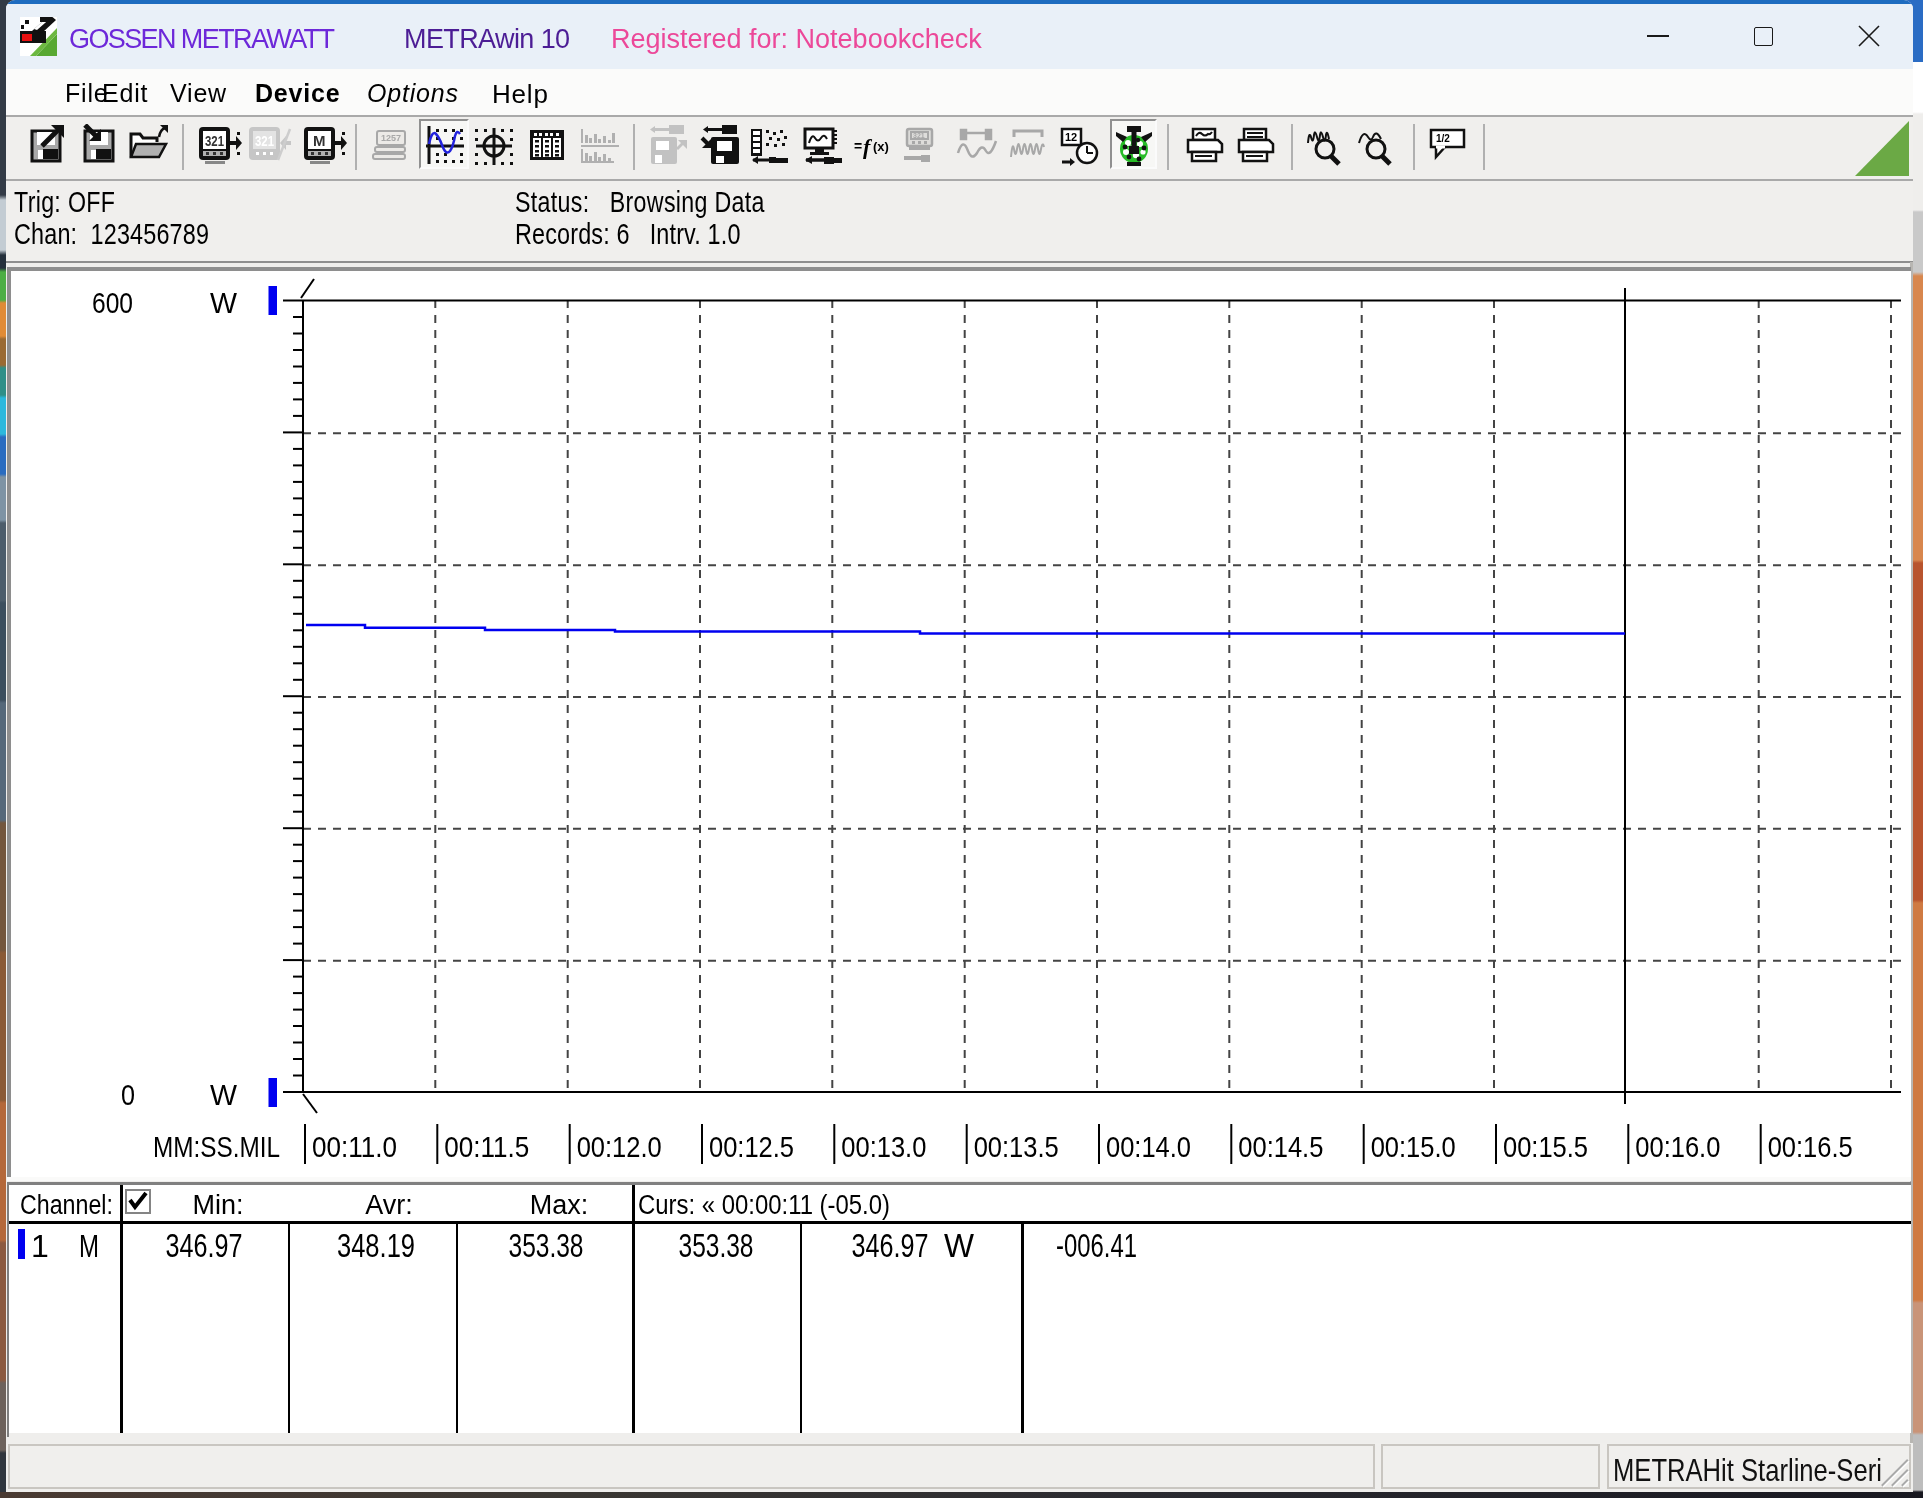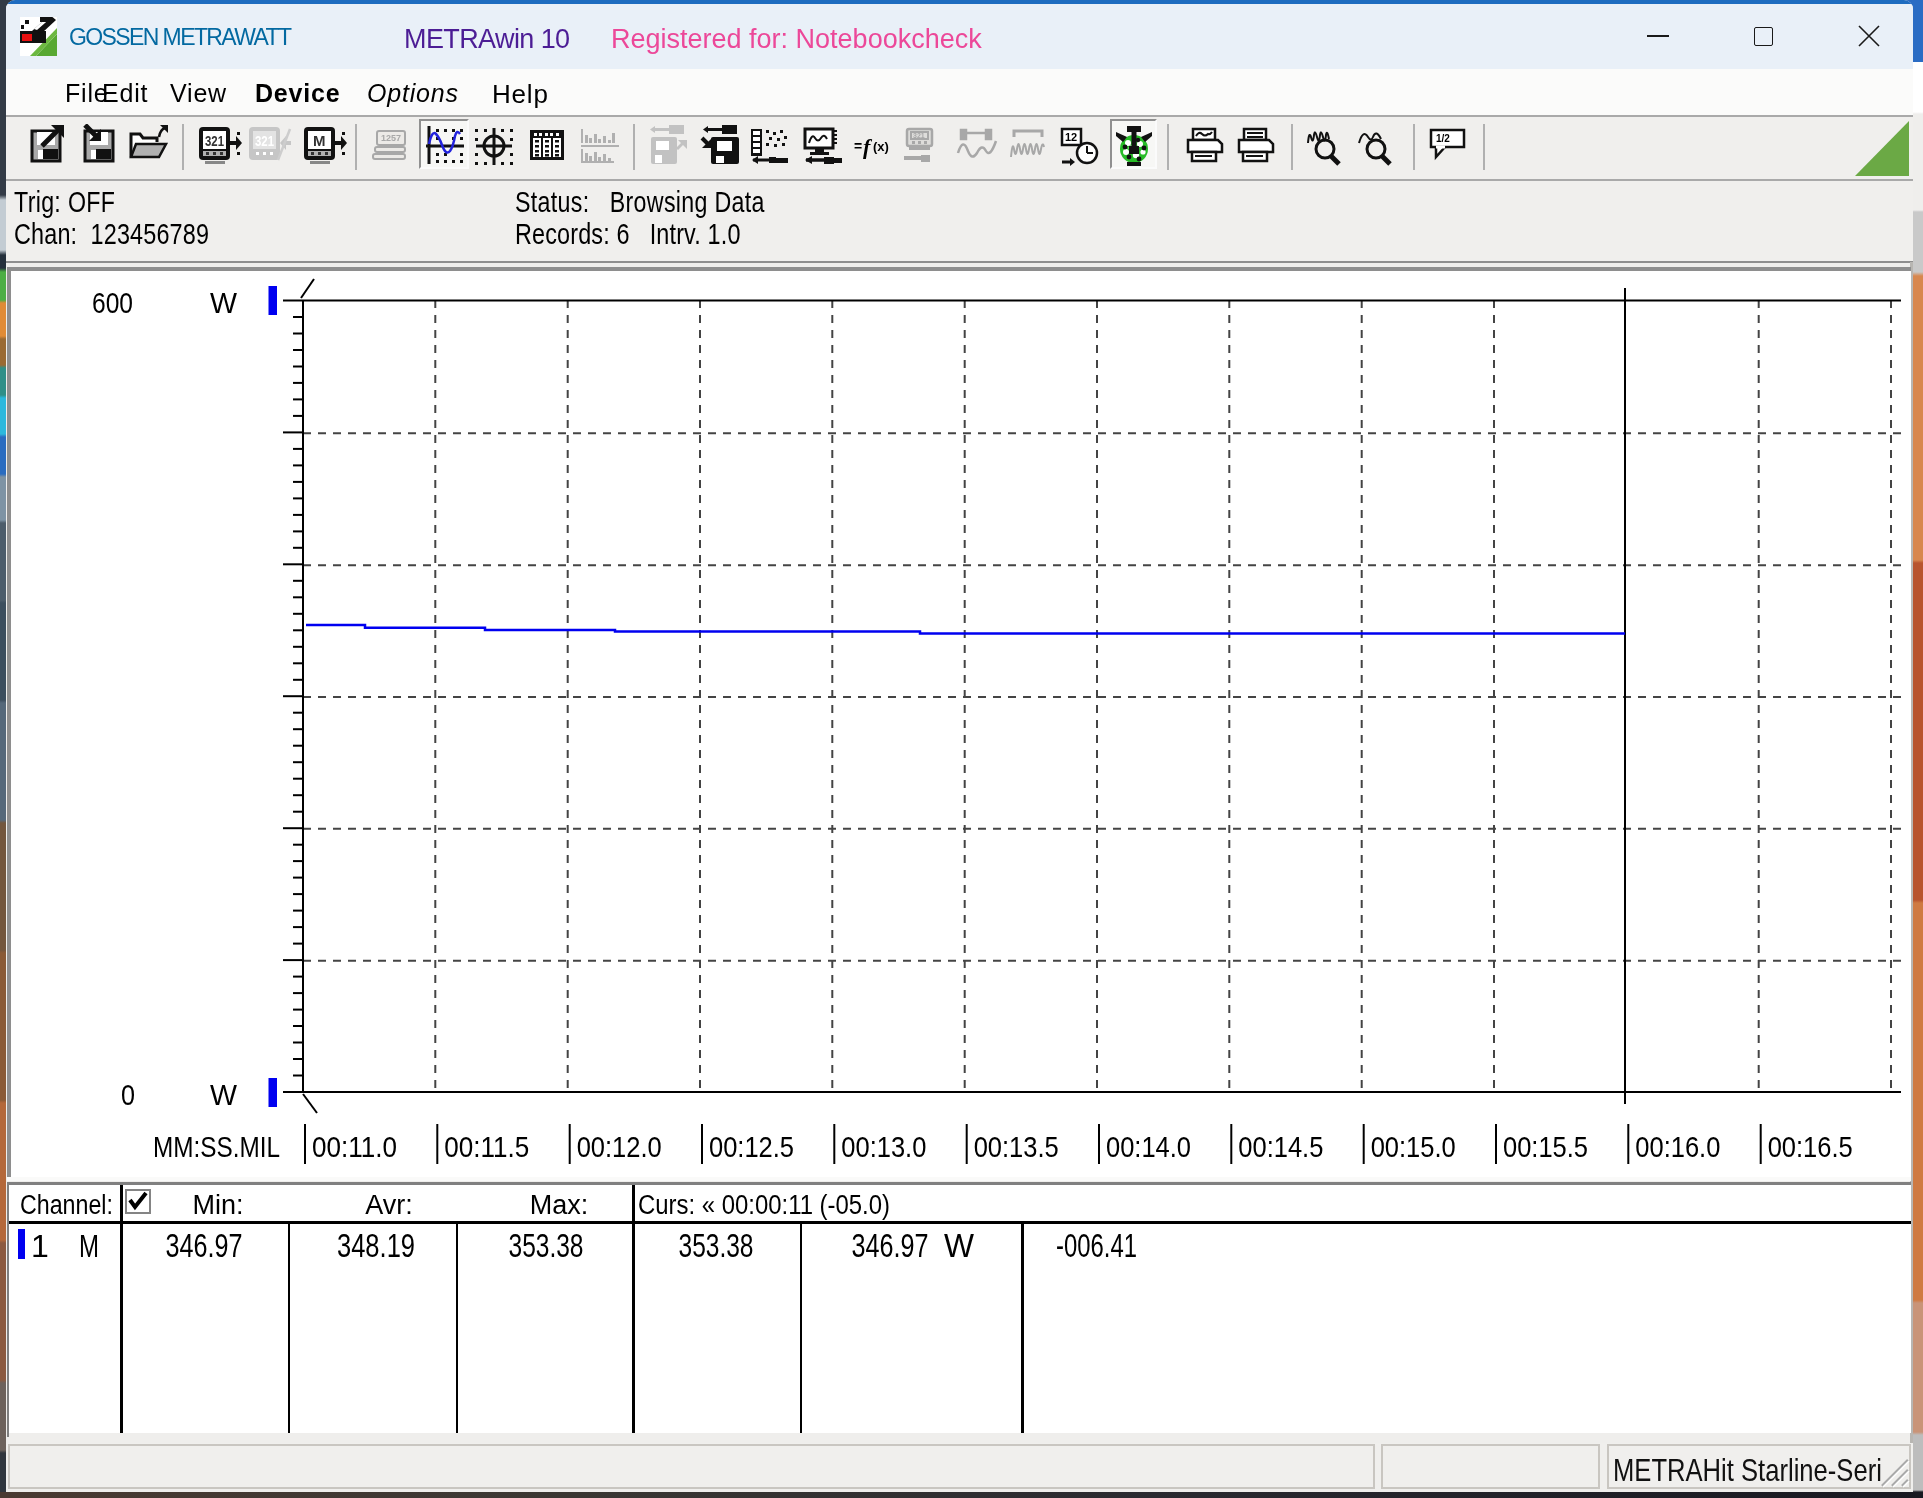--- a/index.html
+++ b/index.html
@@ -50,21 +50,21 @@
   <polygon points="37,17 16,39 10,39 37,11" fill="#6cb840"></polygon>
   <rect x="0" y="17" width="15" height="9" fill="#e00000"></rect>
   <rect x="0" y="14" width="26" height="12" fill="#111"></rect>
   <rect x="2" y="17" width="10" height="7" fill="#e81010"></rect>
   <polygon points="12,14 30,-2 36,3 22,16" fill="#111"></polygon>
   <polygon points="14,12 31,-3 33,-1 17,13" fill="#fff"></polygon>
   <rect x="20" y="0" width="12" height="5" fill="#111"></rect>
   <rect x="5" y="3" width="4" height="4" fill="#111"></rect>
   <rect x="1" y="8" width="3" height="4" fill="#111"></rect>
 </svg>
-<div class="txt" style="left:69px;top:24px;font-size:23px;letter-spacing:-1.6px;color:#0369a1;text-align:right;">GOSSEN METRAWATT</div>
+<div class="txt" style="left:69px;top:24px;font-size:27px;letter-spacing:-1.6px;color:#6d28d9;text-align:right;">GOSSEN METRAWATT</div>
 <div class="txt" style="left:404px;top:24px;font-size:27px;letter-spacing:-0.6px;color:#4c1d95;">METRAwin 10</div>
 <div class="txt" style="left:611px;top:24px;font-size:27px;color:#ec4899;">Registered for: Notebookcheck</div>
 
 <div class="abs" style="left:1647px;top:35px;width:22px;height:2px;background:#1a1a1a;"></div>
 <div class="abs" style="left:1754px;top:27px;width:19px;height:19px;border:1.5px solid #1a1a1a;border-radius:2px;"></div>
 <svg class="abs" style="left:1858px;top:25px;" width="22" height="22" viewBox="0 0 22 22">
   <path d="M1,1 L21,21 M21,1 L1,21" stroke="#1a1a1a" stroke-width="1.6"></path>
 </svg>
 
 <div class="txt" style="left:20px;top:79px;font-size:25px;letter-spacing:0.8px;margin-left:45px;">File</div>

